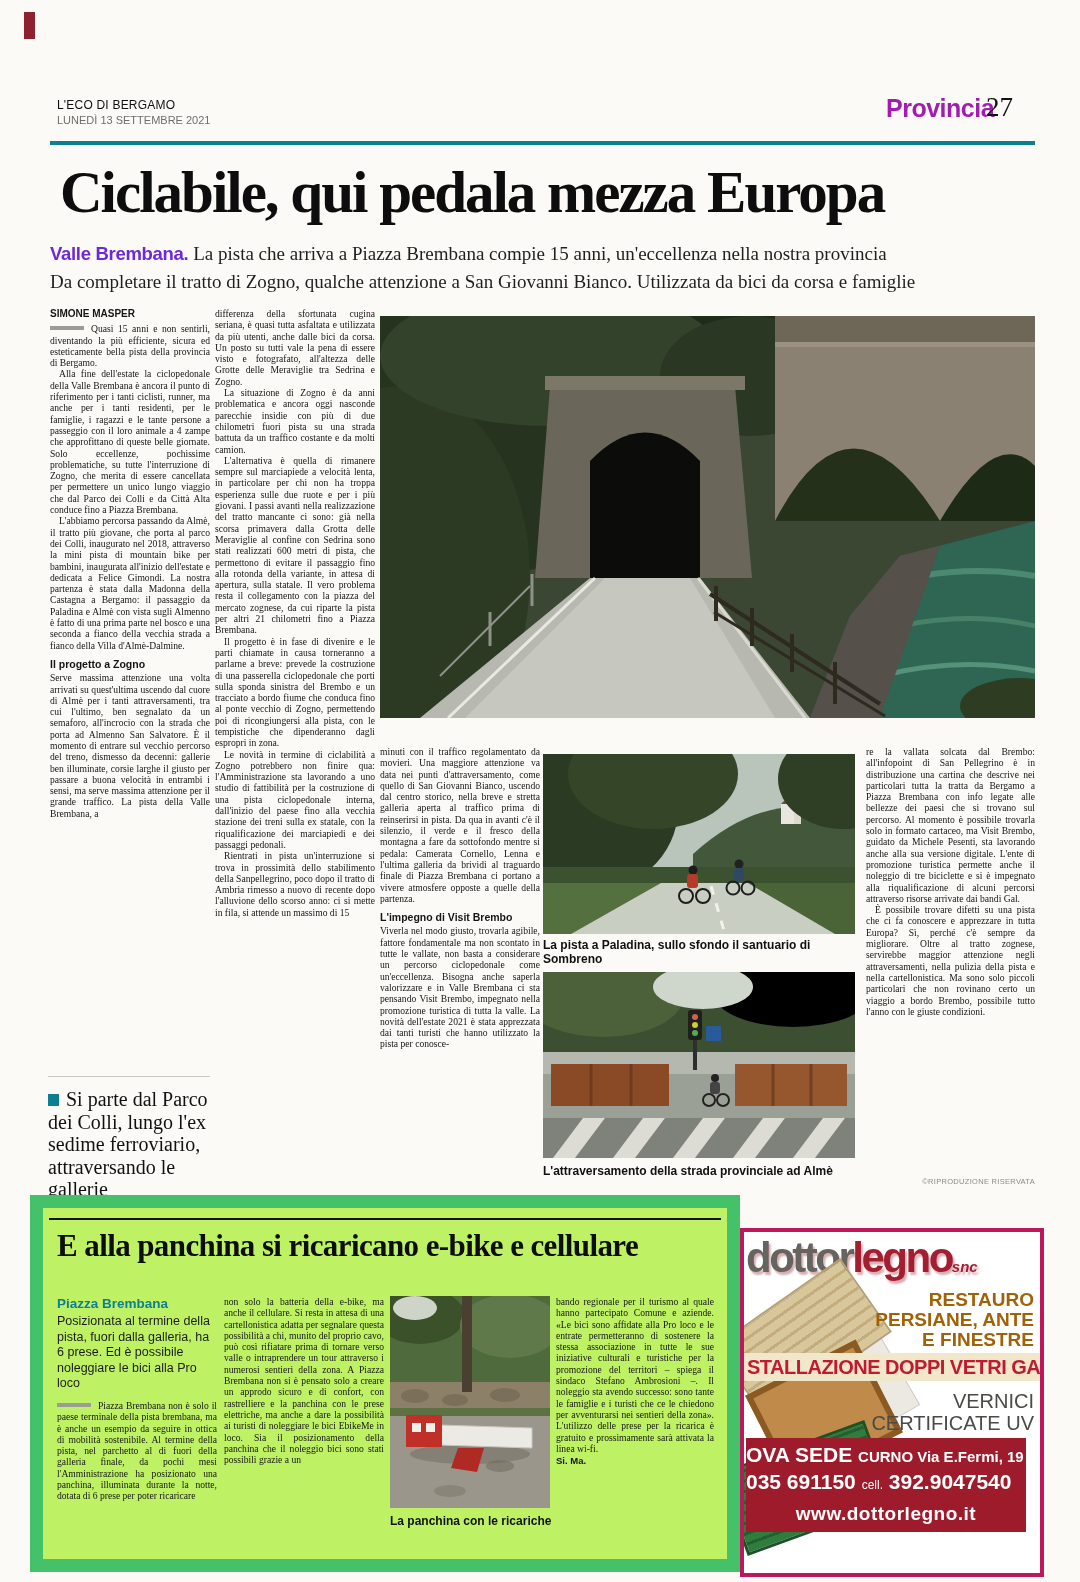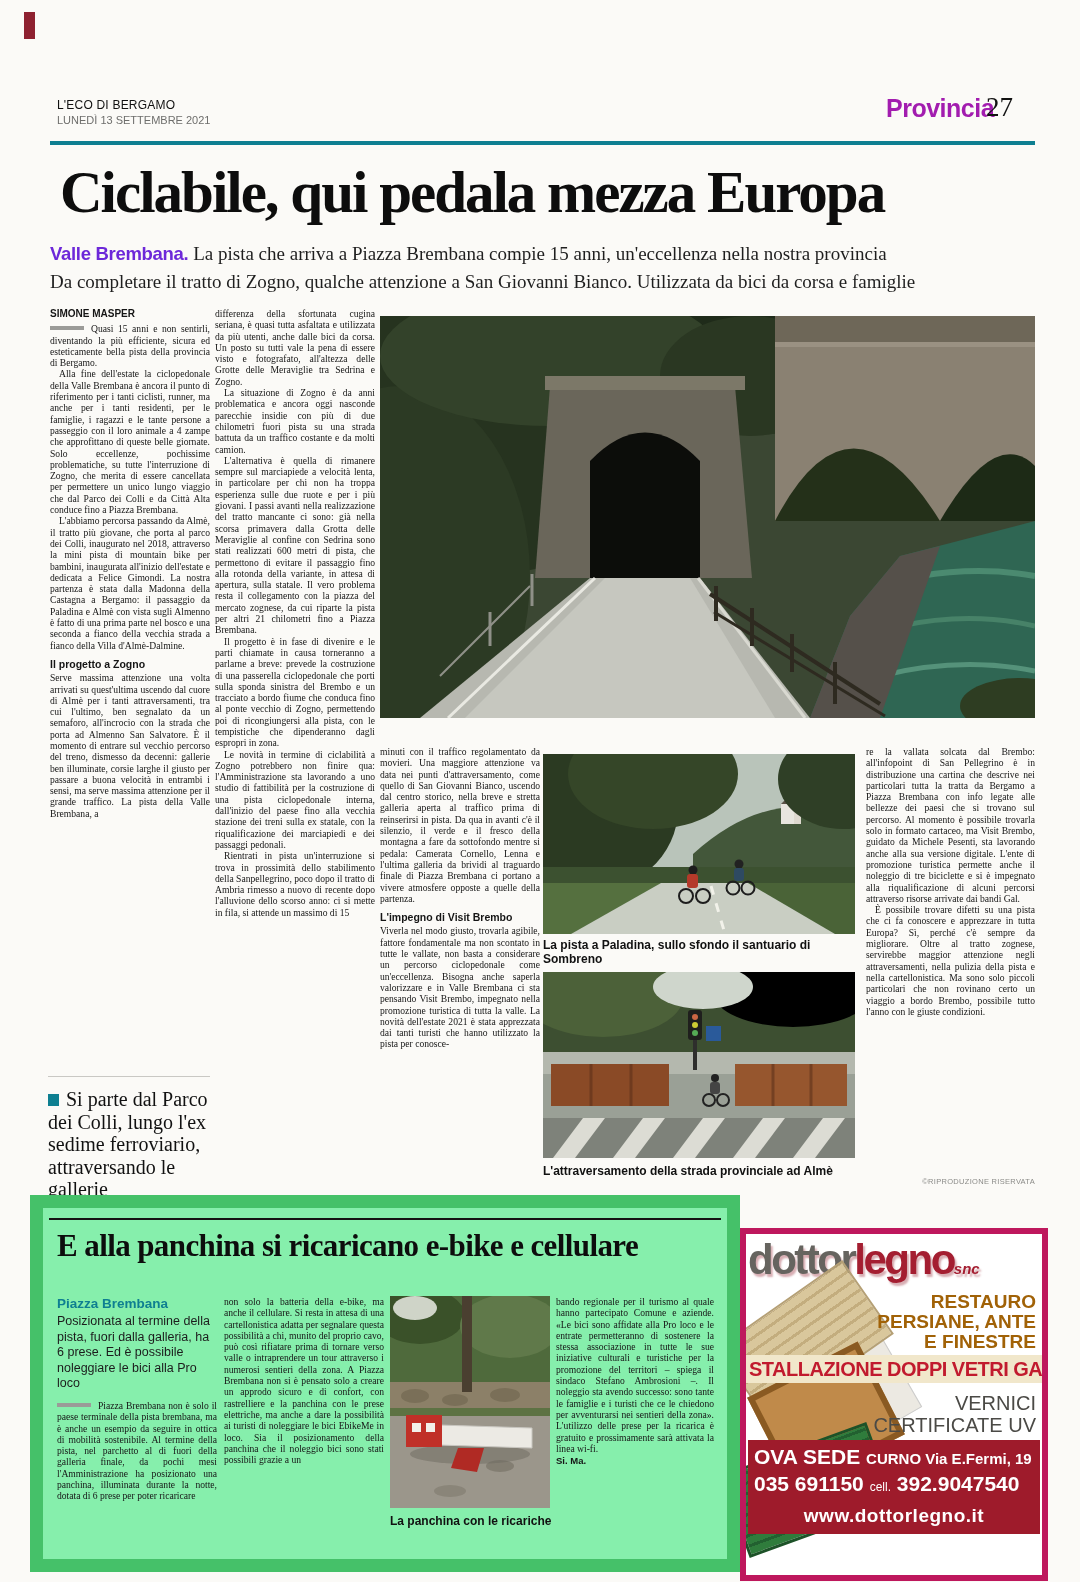--- a/index.html
+++ b/index.html
@@ -30,43 +30,43 @@
 
   .divider{left:48px;top:1076px;width:162px;height:1px;background:#c9c8c4;}
   .pullquote{left:48px;top:1088px;width:168px;font-size:20px;line-height:22.5px;font-weight:normal;color:#111;}
   .pq-square{display:inline-block;width:11px;height:12px;background:#0e7f91;margin-right:7px;}
 
   .photo{position:absolute;overflow:hidden;background:#444;}
   .caption{position:absolute;font-family:"Liberation Sans",sans-serif;font-weight:bold;font-size:12px;color:#111;}
   .copyright{left:895px;top:1177px;width:140px;font-family:"Liberation Sans",sans-serif;font-size:7.5px;color:#8b8b88;text-align:right;letter-spacing:.3px;}
 
   
-  .greenbox{left:30px;top:1195px;width:684px;height:351px;border:13px solid #45c169;background:#86efac;z-index:5;}
+  .greenbox{left:30px;top:1195px;width:684px;height:351px;border:13px solid #45c169;background:#bef264;z-index:5;}
   .gb-rule{left:6px;top:10px;width:672px;height:2px;background:#141414;}
   .gb-headline{left:14px;top:20px;width:660px;font-size:31px;font-weight:bold;letter-spacing:-.6px;color:#0d0d0d;}
   .gb-kicker{left:14px;top:88px;font-family:"Liberation Sans",sans-serif;font-weight:bold;font-size:13.5px;color:#0e7f91;}
   .gb-standfirst{left:14px;top:106px;width:160px;font-family:"Liberation Sans",sans-serif;font-size:12.5px;line-height:15.5px;color:#1c1c1c;}
   .signature{font-family:"Liberation Sans",sans-serif;font-weight:bold;font-size:9.5px;text-align:left;margin-top:1px;}
 
   
-  .ad{left:740px;top:1228px;width:296px;height:341px;background:#fff;border:6px solid #be185d;z-index:1;overflow:hidden;}
+  .ad{left:740px;top:1228px;width:296px;height:341px;background:#fff;border:4px solid #be185d;z-index:1;overflow:hidden;}
   .ad-logo{position:absolute;left:2px;top:2px;font-family:"Liberation Sans",sans-serif;font-weight:bold;font-size:42px;letter-spacing:-2.5px;
            text-shadow:2px 3px 2px rgba(140,20,35,.35);white-space:nowrap;}
   .ad-logo .gray{color:#66645f;}
   .ad-logo .red{color:#a41e31;}
   .ad-logo .snc{font-size:15px;font-style:italic;letter-spacing:0;color:#a41e31;}
   .ad-services{position:absolute;right:6px;top:58px;width:175px;text-align:right;font-family:"Liberation Sans",sans-serif;
                font-weight:bold;font-size:19px;line-height:20px;color:#a16207;white-space:pre-line;}
   .ad-banner{position:absolute;left:0;top:121px;width:296px;height:28px;background:#f1e7cb;}
   .ad-banner span{display:block;font-family:"Liberation Sans",sans-serif;font-weight:bold;font-size:20px;line-height:28px;
                   color:#c11a2e;letter-spacing:-.5px;white-space:nowrap;padding-left:3px;}
   .ad-vernici{position:absolute;right:6px;top:158px;width:185px;text-align:right;font-family:"Liberation Sans",sans-serif;
               font-weight:normal;font-size:20px;line-height:22px;color:#4b4a46;white-space:pre-line;}
   .ad-footer{position:absolute;left:2px;top:206px;width:280px;height:84px;background:#9e1b2b;color:#fff;
-             font-family:"Liberation Sans",sans-serif;font-weight:bold;padding:5px 6px;}
+             font-family:"Liberation Sans",sans-serif;font-weight:bold;padding:5px 0;}
   .ad-footer .l1{font-size:21px;white-space:nowrap;}
   .ad-footer .l1 .addr{font-size:15px;}
   .ad-footer .l2{font-size:21px;margin-top:3px;white-space:nowrap;}
   .ad-footer .l2 .cell{font-size:12px;font-weight:normal;}
   .ad-footer .l3{font-size:19px;text-align:center;margin-top:9px;letter-spacing:.5px;}
   .shape{position:absolute;}
 </style>
 </head>
 <body>
 

